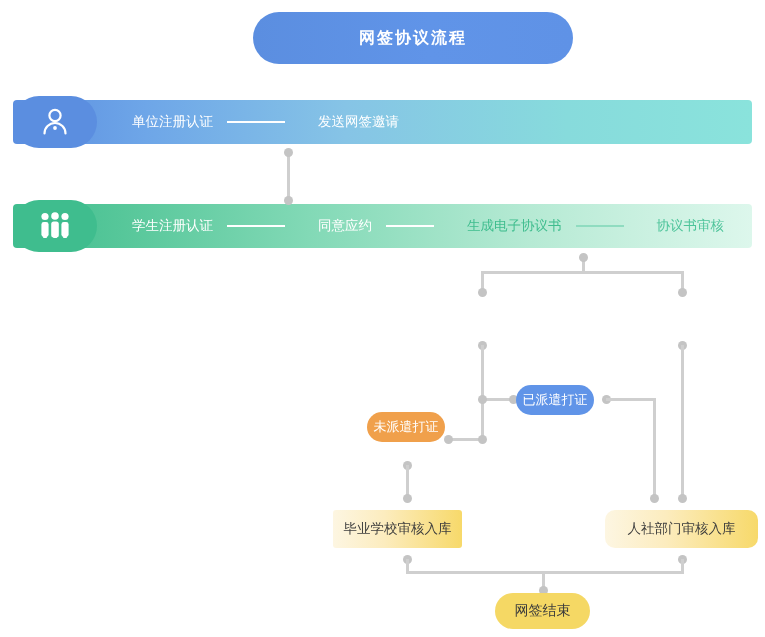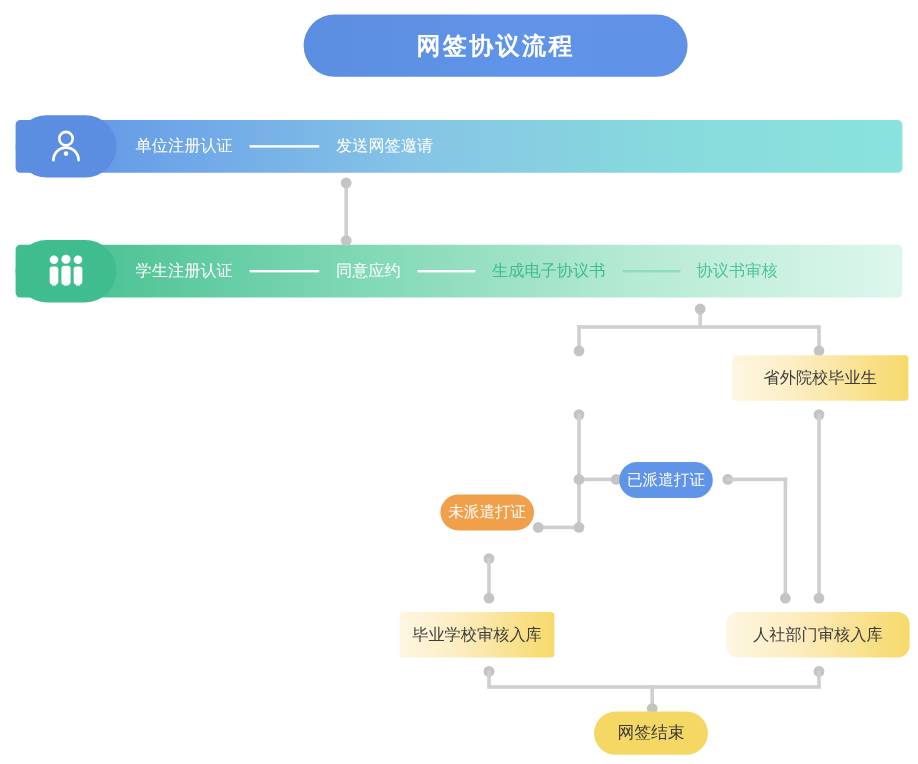--- a/index.html
+++ b/index.html
@@ -24,21 +24,21 @@
     left: 253px;
     top: 12px;
     width: 320px;
     height: 52px;
     border-radius: 26px;
     background: linear-gradient(90deg, #5b8ee0 0%, #6094e8 55%, #5f92e6 100%);
     display: flex;
     align-items: center;
     justify-content: center;
     color: #ffffff;
-    font-size: 20px;
+    font-size: 16px;
     font-weight: bold;
     letter-spacing: 2px;
   }
 
   
   .role-row {
     position: absolute;
     left: 13px;
     height: 52px;
   }
@@ -76,20 +76,21 @@
     position: absolute;
     left: 100px;
     top: 0;
     height: 52px;
     display: flex;
     align-items: center;
     font-size: 13.5px;
   }
   .role-steps .step {
     white-space: nowrap;
+    margin-left: 19px;
   }
   .role-steps .dash {
     display: inline-block;
     height: 1.5px;
     margin: 0 14px;
   }
   .dash.w-long { width: 58px; }
   .dash.w-mid  { width: 48px; }
 
   
@@ -191,21 +192,20 @@
   <div class="dot" style="left:284px; top:196px;"></div>
 
   <div class="conn v" style="left:582px; top:256px; height:16px;"></div>
   <div class="dot" style="left:579px; top:253px;"></div>
   <div class="conn h" style="left:481px; top:271px; width:202px;"></div>
   <div class="conn v" style="left:481px; top:271px; height:20px;"></div>
   <div class="conn v" style="left:681px; top:271px; height:20px;"></div>
   <div class="dot" style="left:478px; top:288px;"></div>
   <div class="dot" style="left:678px; top:288px;"></div>
 
-  <div class="flow-box" style="left:610px; top:296px; width:147px;">省外院校毕业生</div>
 
   <div class="dot" style="left:478px; top:341px;"></div>
   <div class="conn v" style="left:481px; top:345px; height:96px;"></div>
 
   <div class="conn h" style="left:481px; top:398px; width:33px;"></div>
   <div class="dot" style="left:478px; top:395px;"></div>
   <div class="dot" style="left:509px; top:395px;"></div>
 
   <div class="conn h" style="left:447px; top:438px; width:37px;"></div>
   <div class="dot" style="left:478px; top:435px;"></div>

